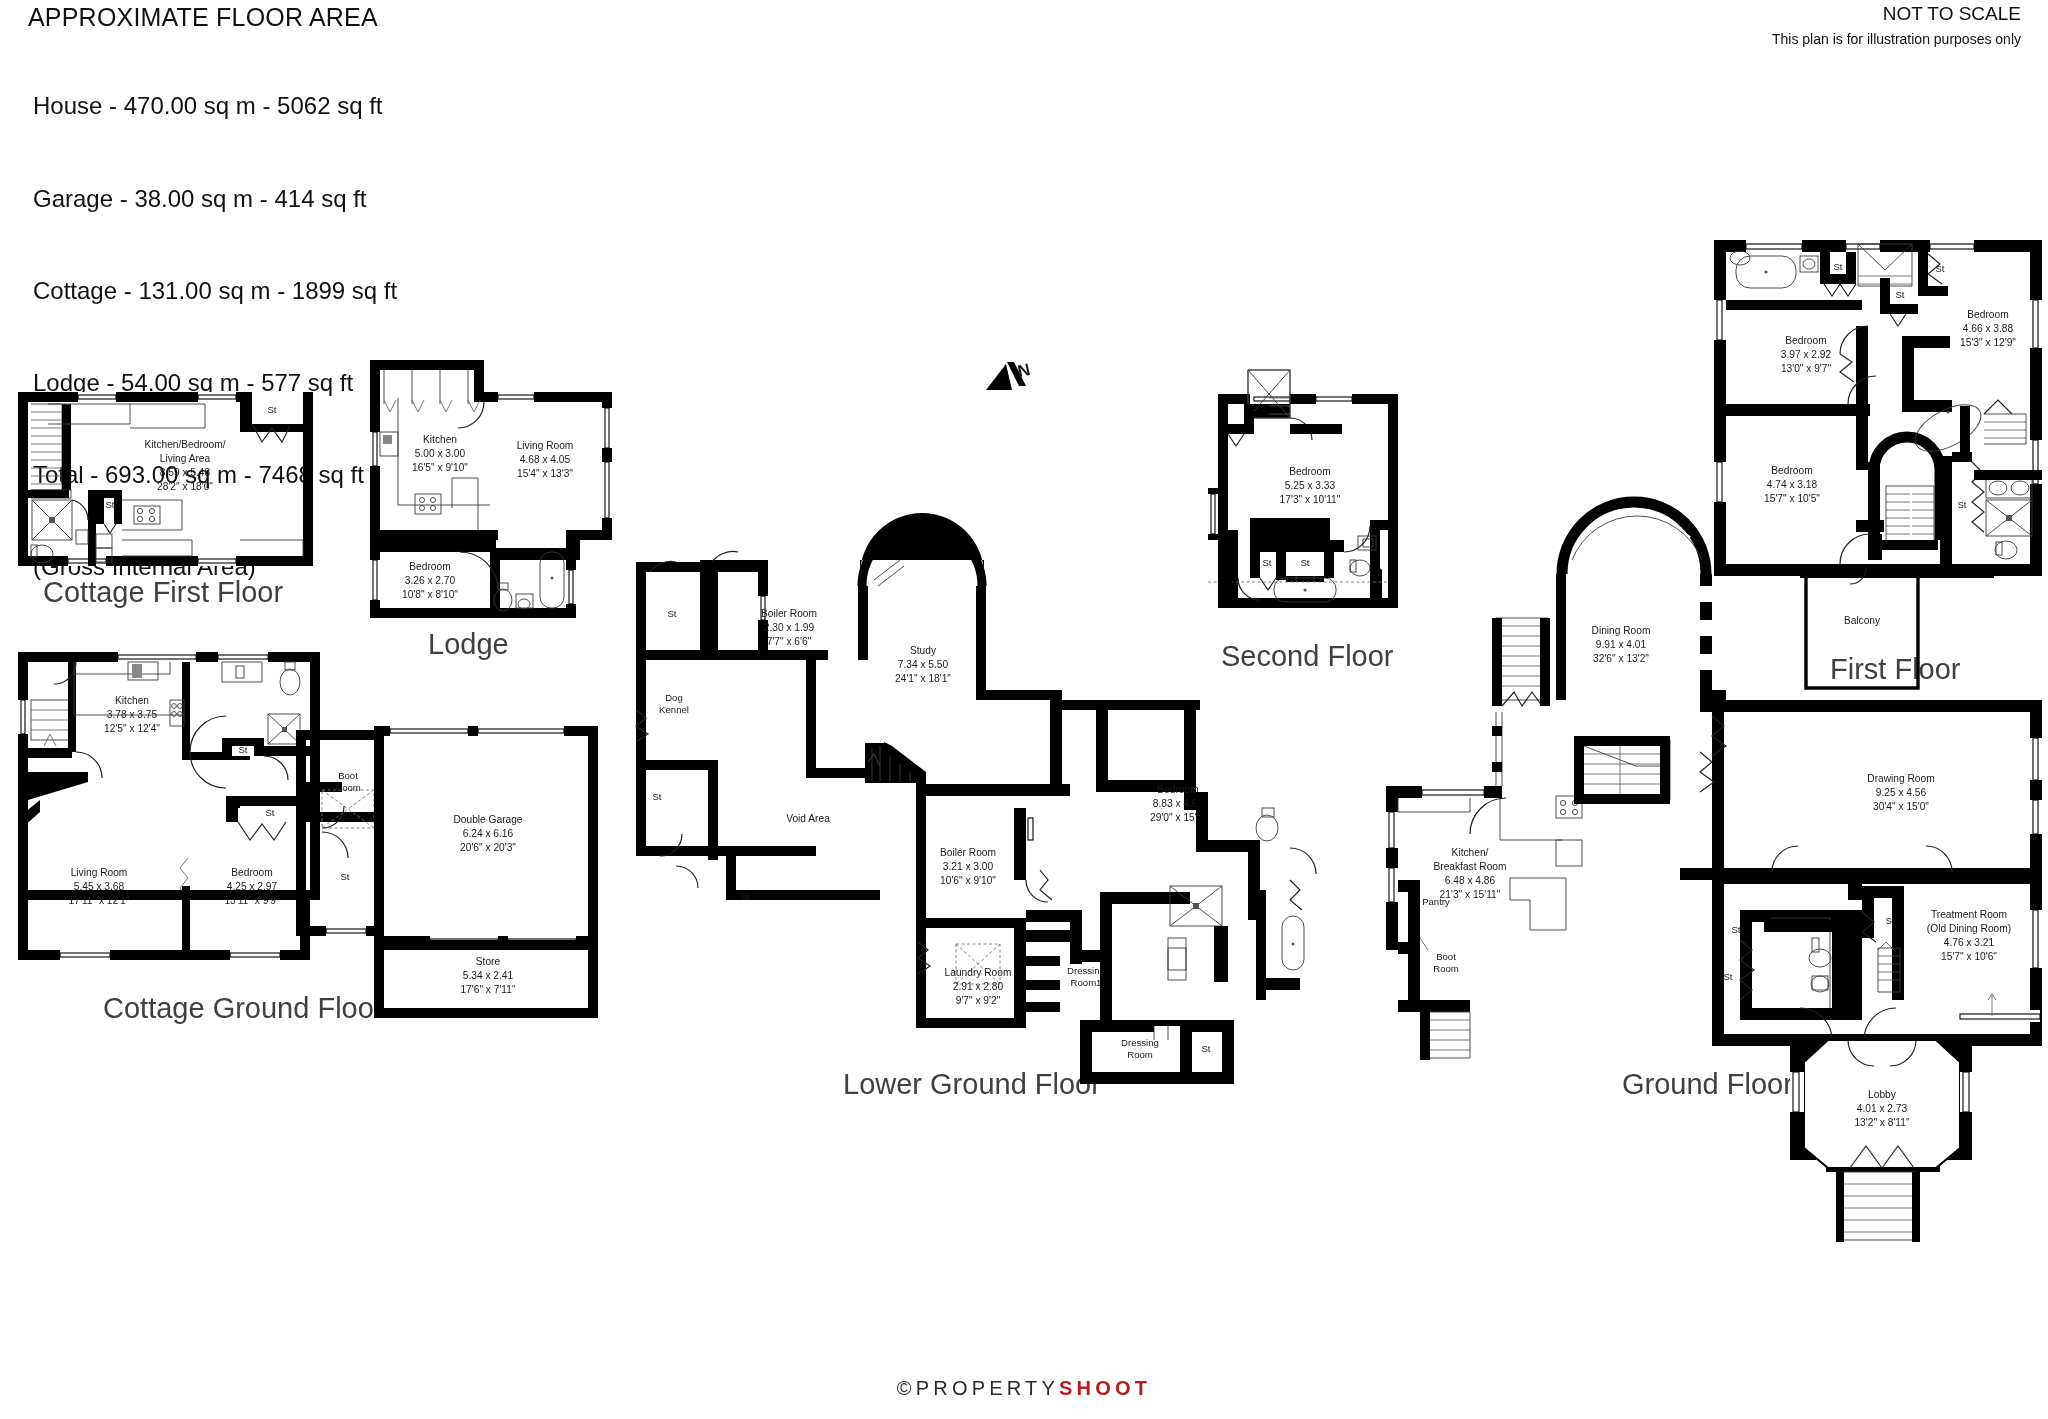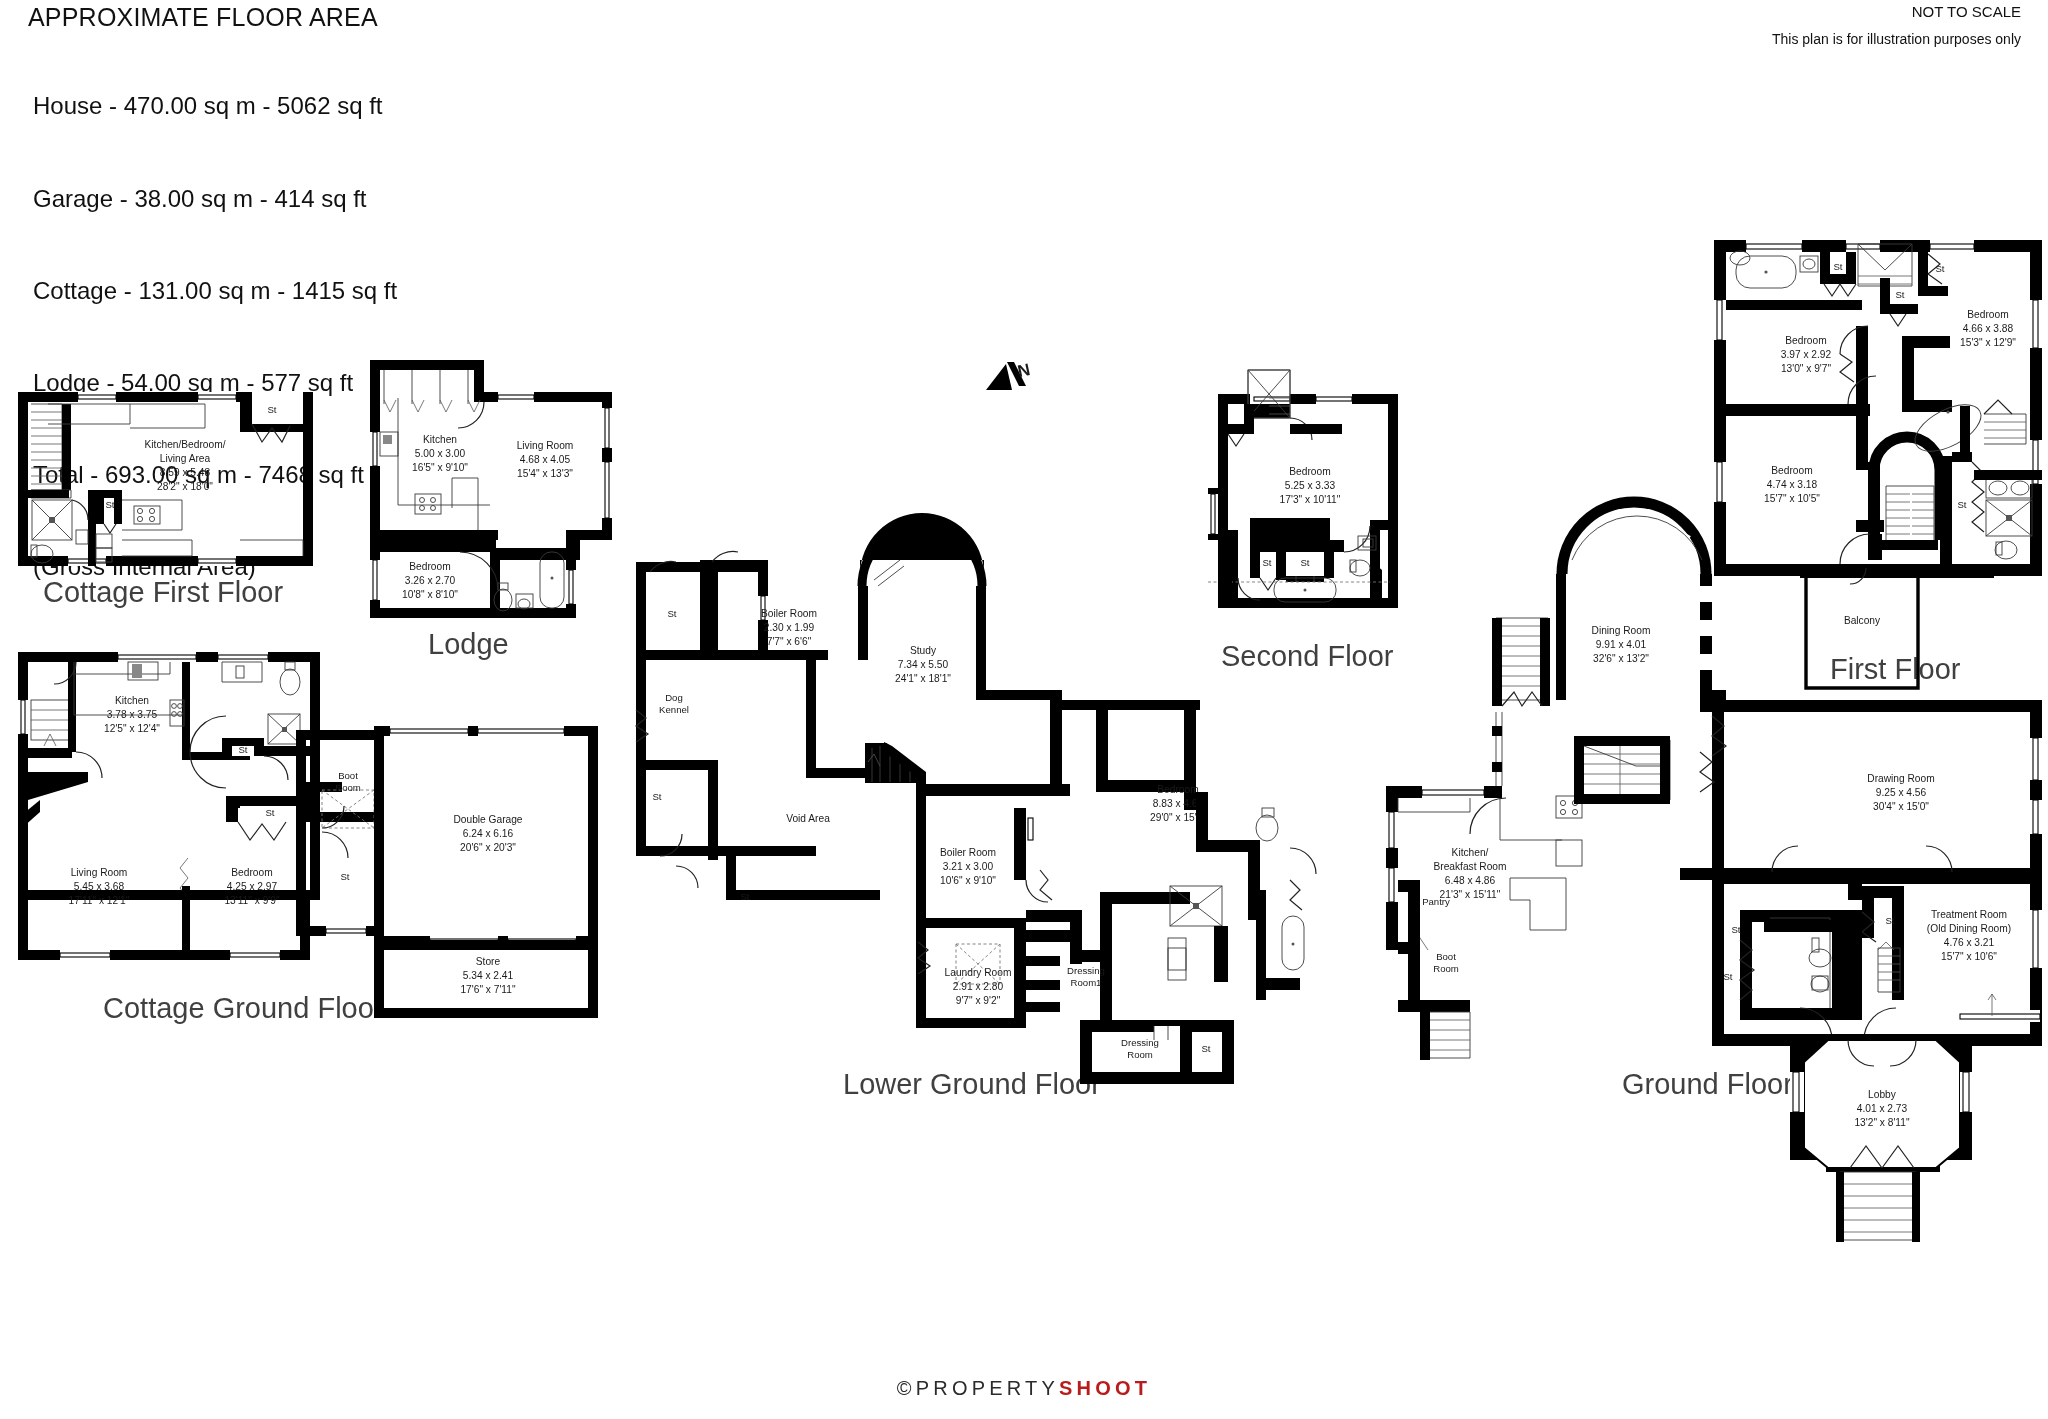--- a/index.html
+++ b/index.html
@@ -32,21 +32,21 @@
     letter-spacing: 0.2px;
   }
   #area-lines {
     left: 33px; top: 30px;
     font-size: 24px;
     line-height: 1.28;
   }
   #area-lines div { white-space: pre; }
   #nts-title {
     right: 27px; top: 2px;
-    font-size: 15px;
+    font-size: 19px;
     text-align: right;
   }
   #nts-sub {
     right: 27px; top: 30px;
     font-size: 14px;
     text-align: center;
   }
   #footer-note {
     position: absolute;
     left: 0; right: 0;
@@ -85,21 +85,21 @@
   .win { fill:#fff; stroke:#000; stroke-width:1.1; }
   .dash { fill:none; stroke:#777; stroke-width:0.9; stroke-dasharray:3 2.5; }
 </style>
 </head>
 <body>
 
 <div class="hdr" id="area-title">APPROXIMATE FLOOR AREA</div>
 <div class="hdr" id="area-lines">
   <div>House - 470.00 sq m - 5062 sq ft</div>
   <div>Garage - 38.00 sq m - 414 sq ft</div>
-  <div>Cottage - 131.00 sq m - 1415 sq ft</div>
+  <div>Cottage - 131.00 sq m - 1899 sq ft</div>
   <div>Lodge - 54.00 sq m - 577 sq ft</div>
   <div>Total - 693.00 sq m - 7468 sq ft</div>
   <div>(Gross Internal Area)</div>
 </div>
 <div class="hdr" id="nts-title">NOT TO SCALE</div>
 <div class="hdr" id="nts-sub">This plan is for illustration purposes only</div>
 
 <div class="floor-label" style="left:43px;  top:576px;">Cottage First Floor</div>
 <div class="floor-label" style="left:103px; top:992px;">Cottage Ground Floor</div>
 <div class="floor-label" style="left:428px; top:628px;">Lodge</div>

